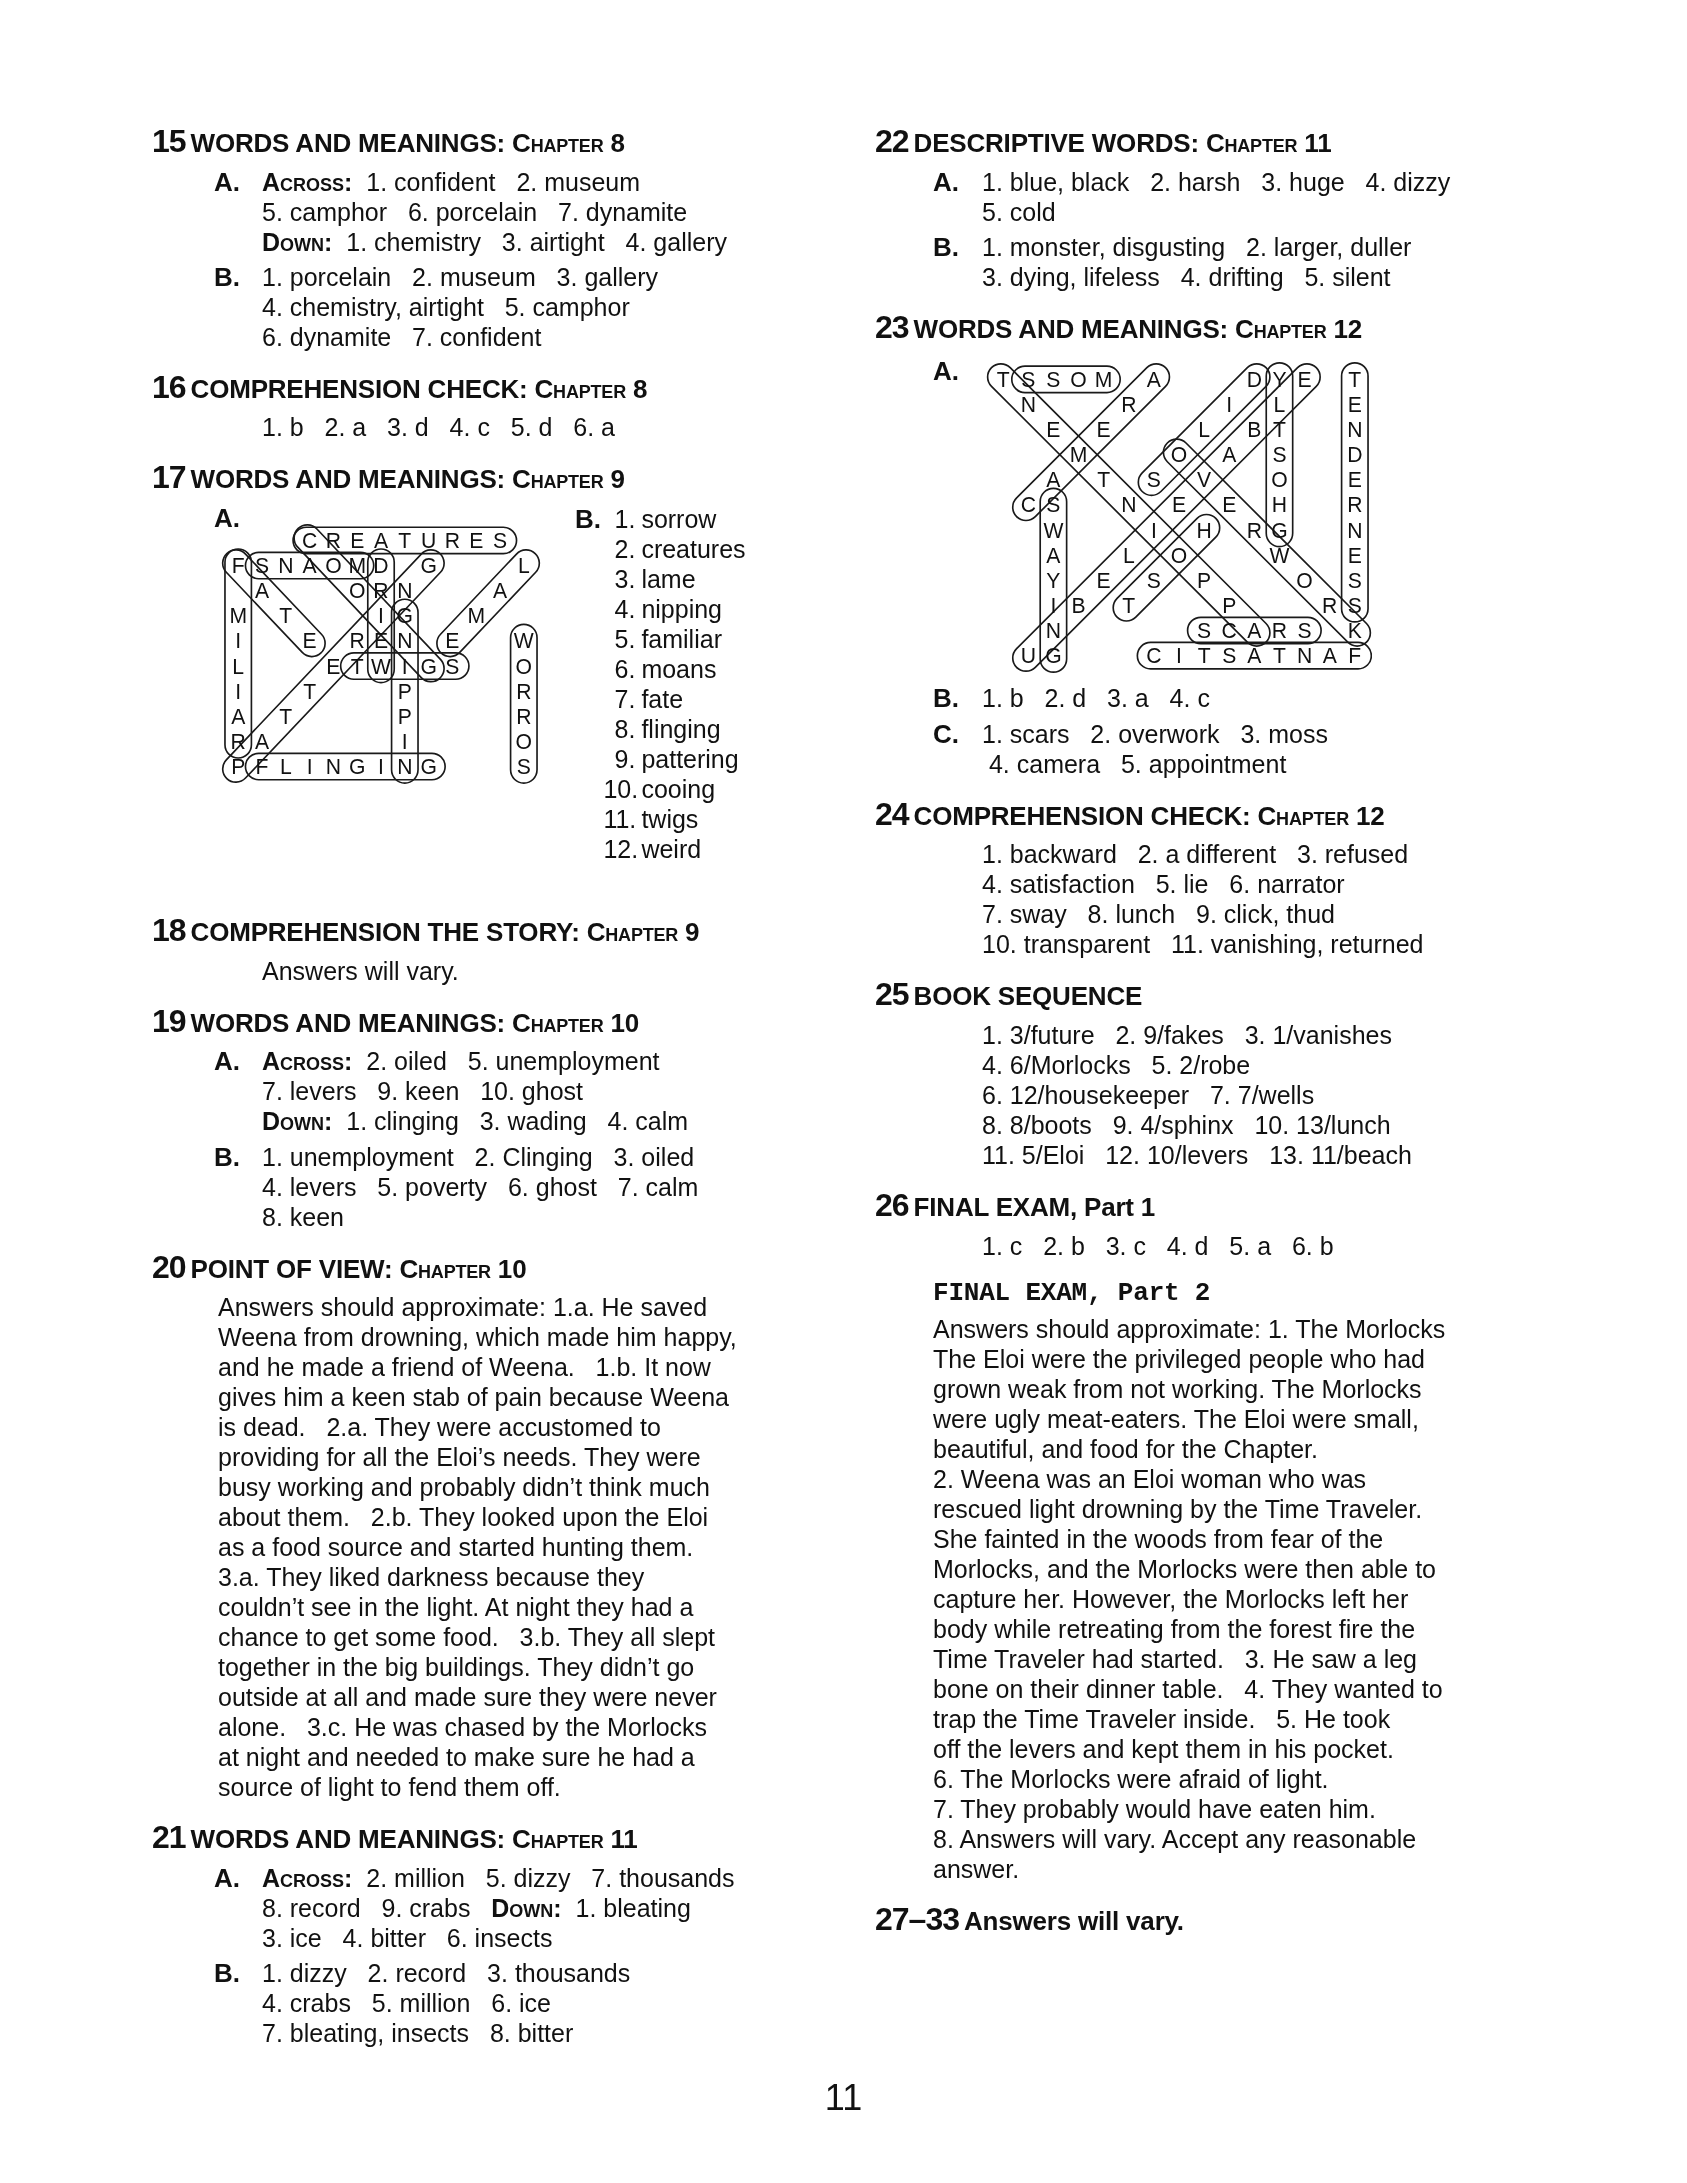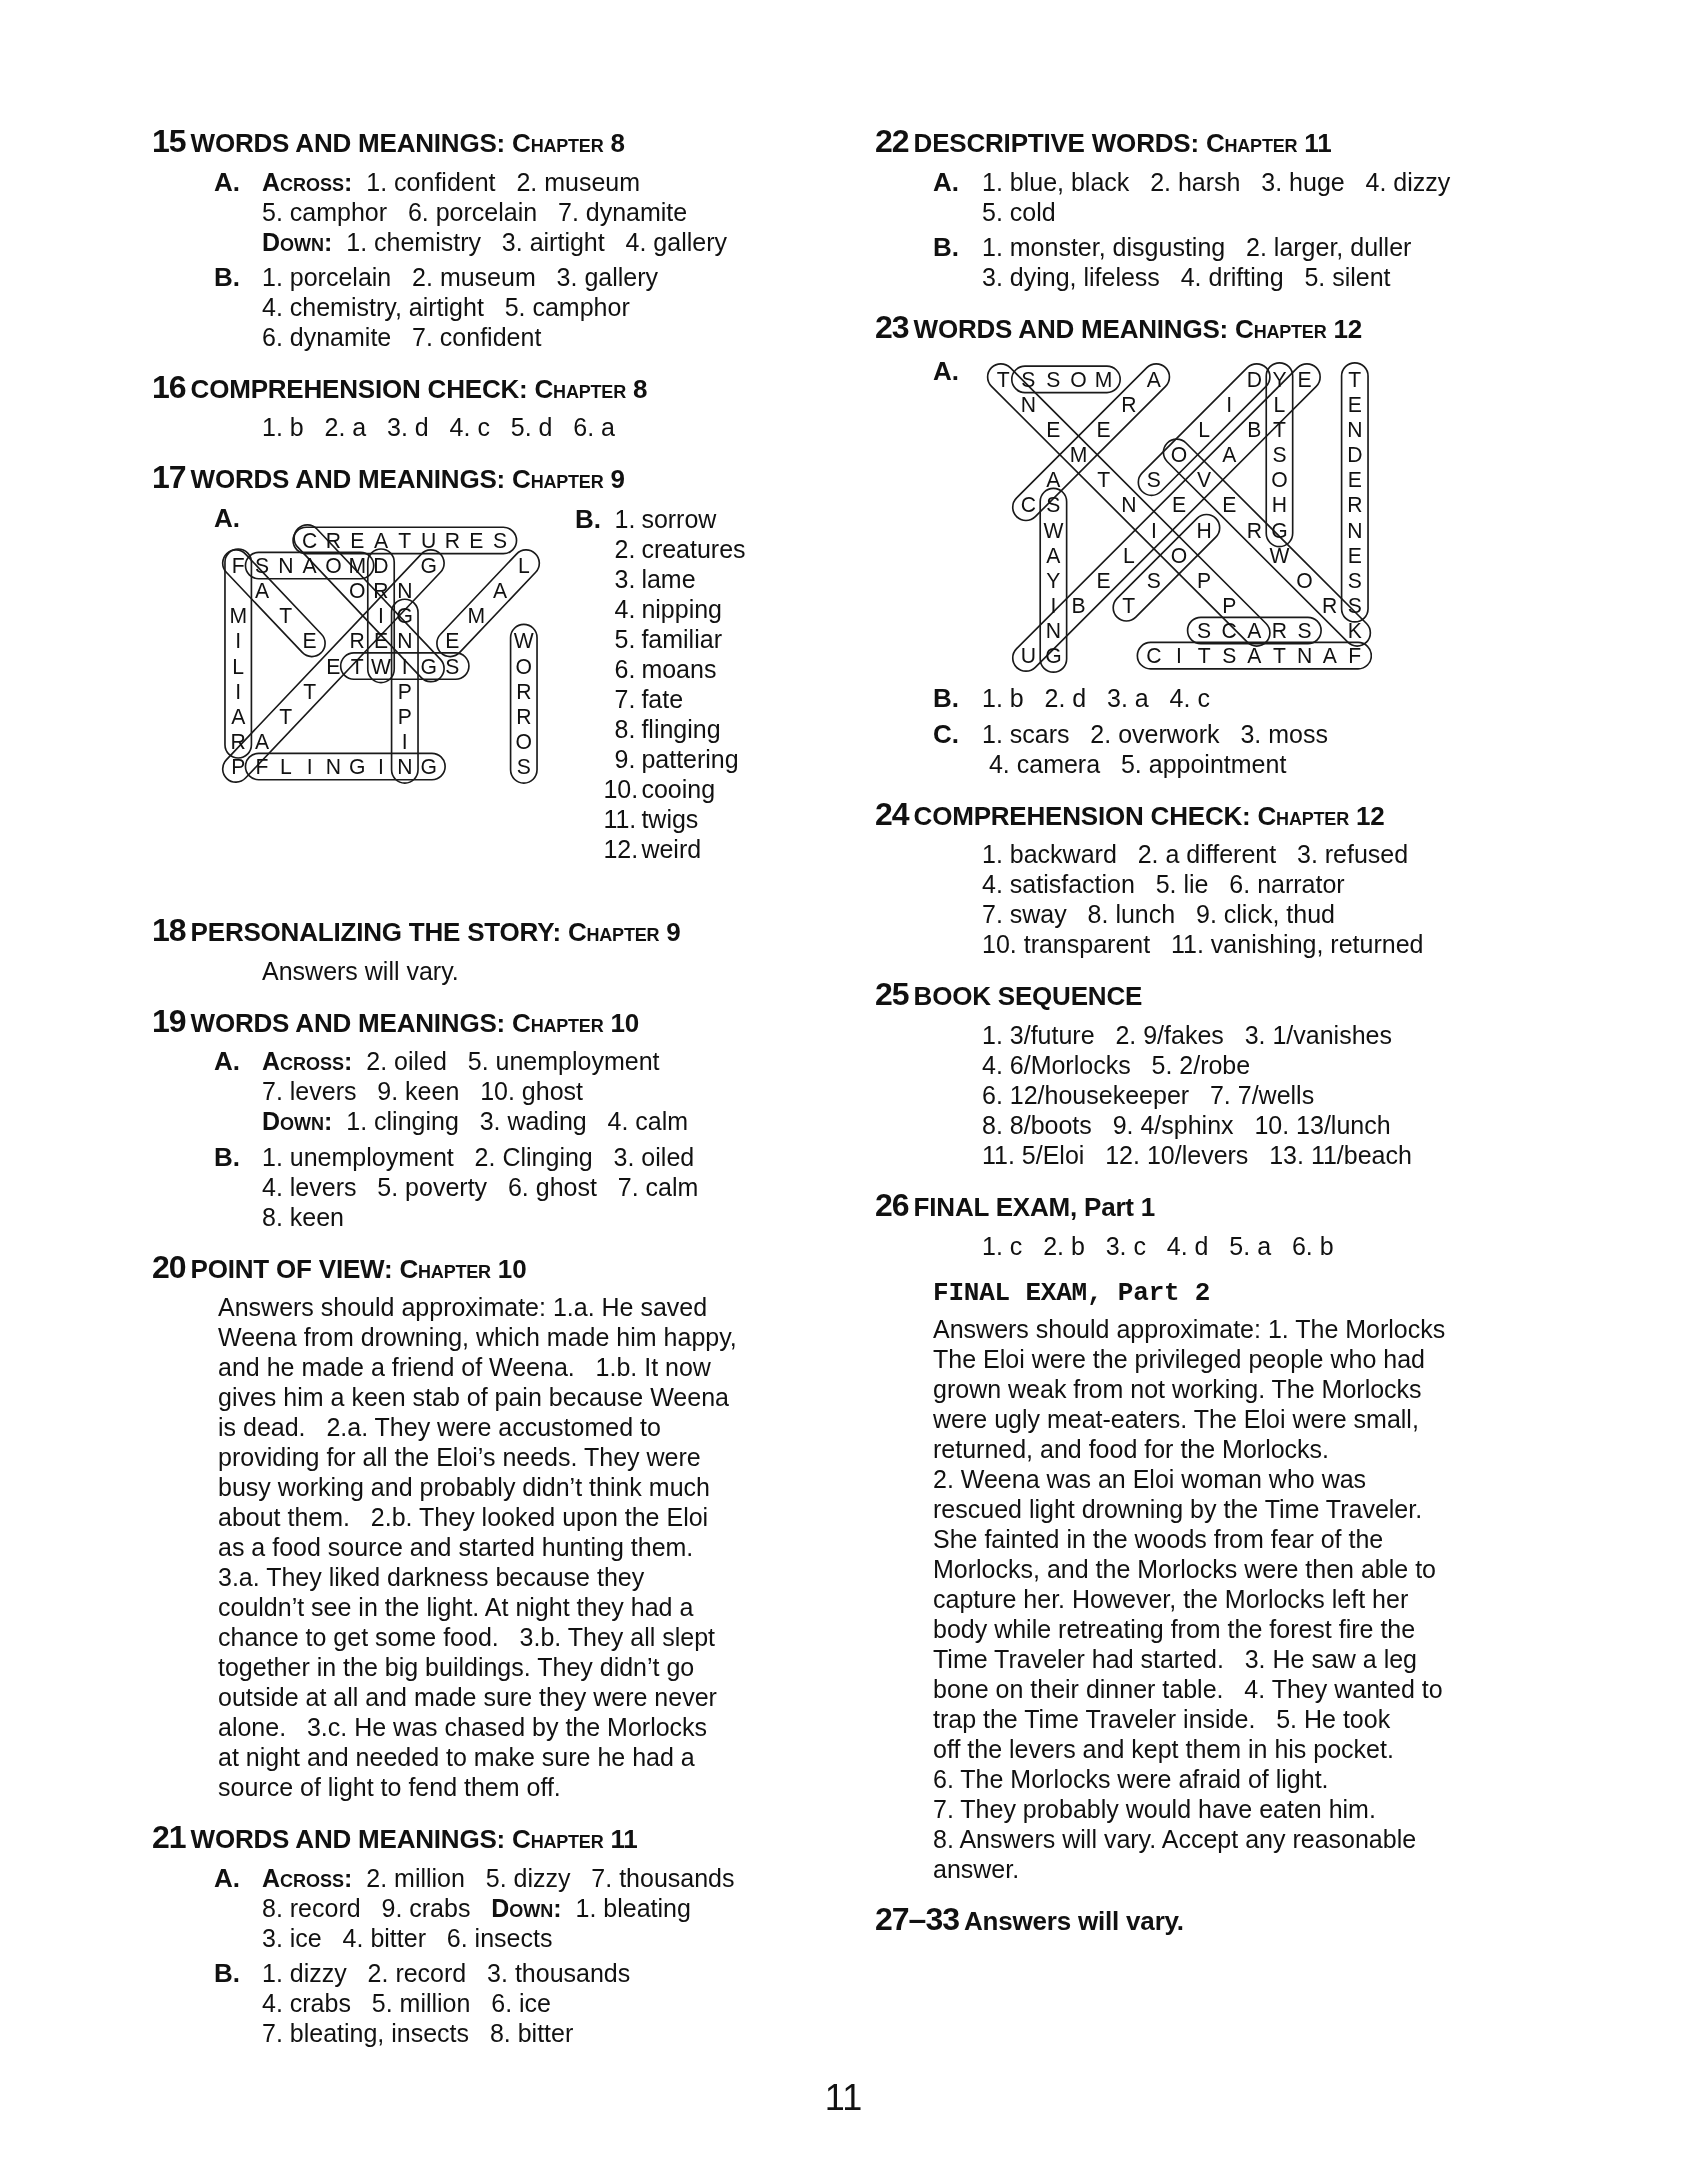--- a/index.html
+++ b/index.html
@@ -171,21 +171,21 @@
               <div class="item"><span class="n">10.</span><span>cooing</span></div>
               <div class="item"><span class="n">11.</span><span>twigs</span></div>
               <div class="item"><span class="n">12.</span><span>weird</span></div>
             </div>
           </div>
         </div>
       </div>
       <div class="section">
         <div class="sec-header">
           <span class="sec-num">18</span>
-          <span class="sec-title"><span>PERSONALIZING THE STORY:</span> <span class="sc">Chapter 9</span></span>
+          <span class="sec-title"><span>COMPREHENSION THE STORY:</span> <span class="sc">Chapter 9</span></span>
         </div>
         <div class="blk">
           <div class="line"><span>Answers will vary.</span></div>
         </div>
       </div>
       <div class="section">
         <div class="sec-header">
           <span class="sec-num">19</span>
           <span class="sec-title"><span>WORDS AND MEANINGS:</span> <span class="sc">Chapter 10</span></span>
         </div>
@@ -411,21 +411,21 @@
       </div>
       <div class="section">
         <div class="sec-header" style="padding-left: 58px; font-family: Liberation Mono, monospace;">
           <span class="sec-title"><span>FINAL EXAM, Part 2</span></span>
         </div>
         <div class="para2">
           <div class="line"><span>Answers should approximate: 1. The Morlocks</span></div>
           <div class="line"><span>The Eloi were the privileged people who had</span></div>
           <div class="line"><span>grown weak from not working. The Morlocks</span></div>
           <div class="line"><span>were ugly meat-eaters. The Eloi were small,</span></div>
-          <div class="line"><span>returned, and food for the Morlocks.</span></div>
+          <div class="line"><span>beautiful, and food for the Chapter.</span></div>
           <div class="line"><span>2. Weena was an Eloi woman who was</span></div>
           <div class="line"><span>rescued light drowning by the Time Traveler.</span></div>
           <div class="line"><span>She fainted in the woods from fear of the</span></div>
           <div class="line"><span>Morlocks, and the Morlocks were then able to</span></div>
           <div class="line"><span>capture her. However, the Morlocks left her</span></div>
           <div class="line"><span>body while retreating from the forest fire the</span></div>
           <div class="line"><span>Time Traveler had started.   3. He saw a leg</span></div>
           <div class="line"><span>bone on their dinner table.   4. They wanted to</span></div>
           <div class="line"><span>trap the Time Traveler inside.   5. He took</span></div>
           <div class="line"><span>off the levers and kept them in his pocket.</span></div>

